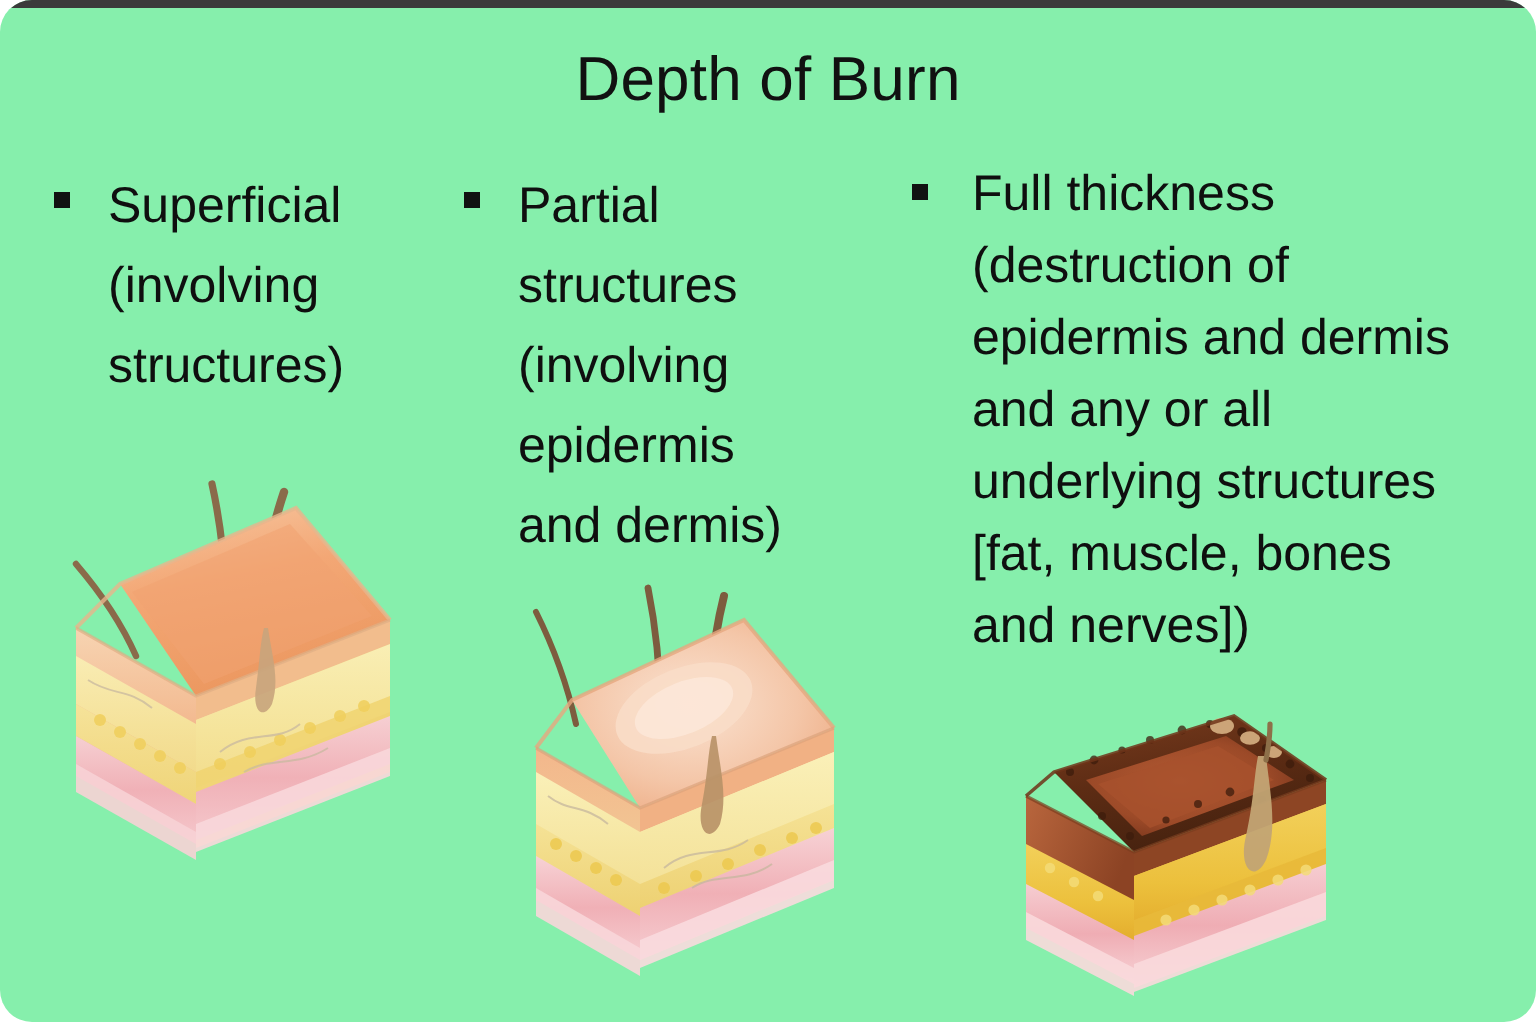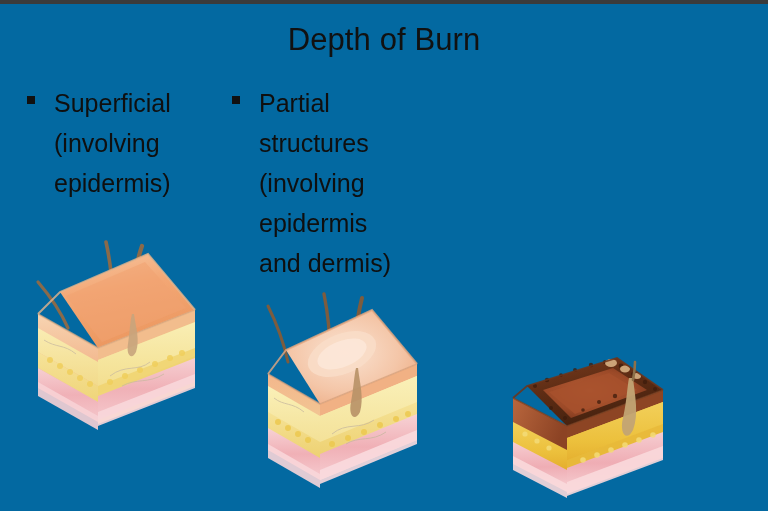--- a/index.html
+++ b/index.html
@@ -11,22 +11,23 @@
     width: 768px;
     height: 511px;
     overflow: hidden;
     font-family: "Liberation Sans", sans-serif;
     position: relative;
   }
   #slide {
     position: relative;
     width: 768px;
     height: 511px;
-    background: #0369a1;
+    background: #86efac;
     overflow: hidden;
+    border-radius: 16px;
   }
   .top-rule {
     position: absolute;
     left: 0; top: 0;
     width: 768px;
     height: 4px;
     background: #3b3b3b;
   }
   .slide-title {
     position: absolute;
@@ -90,21 +91,21 @@
 
   <div class="top-rule"></div>
 
   <div class="slide-title">Depth of Burn</div>
 
   <div class="bullet-block" id="col1">
     <div class="bullet-row">
       <span class="bullet-mark"></span>
       <span class="bullet-text">Superficial
 (involving
-epidermis)</span>
+structures)</span>
     </div>
   </div>
 
   <div class="figure" id="fig1" style="left:30px; top:236px;">
     <svg width="175" height="200" viewBox="0 0 175 200" xmlns="http://www.w3.org/2000/svg">
       <defs>
         <linearGradient id="s1top" x1="0" y1="0" x2="0.3" y2="1">
           <stop offset="0%" stop-color="#f7c7a1"></stop>
           <stop offset="45%" stop-color="#f3a775"></stop>
           <stop offset="100%" stop-color="#ec9860"></stop>
@@ -274,20 +275,32 @@
       <g fill="none" stroke="#c6b79e" stroke-width="1" opacity="0.75">
         <path d="M70 142 C 84 130, 98 138, 112 128"></path>
         <path d="M84 152 C 96 144, 110 150, 124 140"></path>
         <path d="M12 106 C 22 114, 30 110, 42 120"></path>
       </g>
 
       <path d="M96 76 C 98 92, 102 106, 98 120 C 93 130, 86 124, 89 110 C 92 94, 92 84, 94 76 Z" fill="#b99368" opacity="0.92"></path>
     </svg>
   </div>
 
+  <div class="bullet-block" id="col3">
+    <div class="bullet-row">
+      <span class="bullet-mark"></span>
+      <span class="bullet-text">Full thickness
+(destruction of
+epidermis and dermis
+and any or all
+underlying structures
+[fat, muscle, bones
+and nerves])</span>
+    </div>
+  </div>
 
   <div class="figure" id="fig3" style="left:505px; top:356px;">
     <svg width="170" height="155" viewBox="0 0 170 155" xmlns="http://www.w3.org/2000/svg">
       <defs>
         <linearGradient id="s3char" x1="0" y1="0" x2="0.4" y2="1">
           <stop offset="0%" stop-color="#7a3c1e"></stop>
           <stop offset="50%" stop-color="#5d2c14"></stop>
           <stop offset="100%" stop-color="#46220f"></stop>
         </linearGradient>
         <radialGradient id="s3crater" cx="0.45" cy="0.45" r="0.7">

